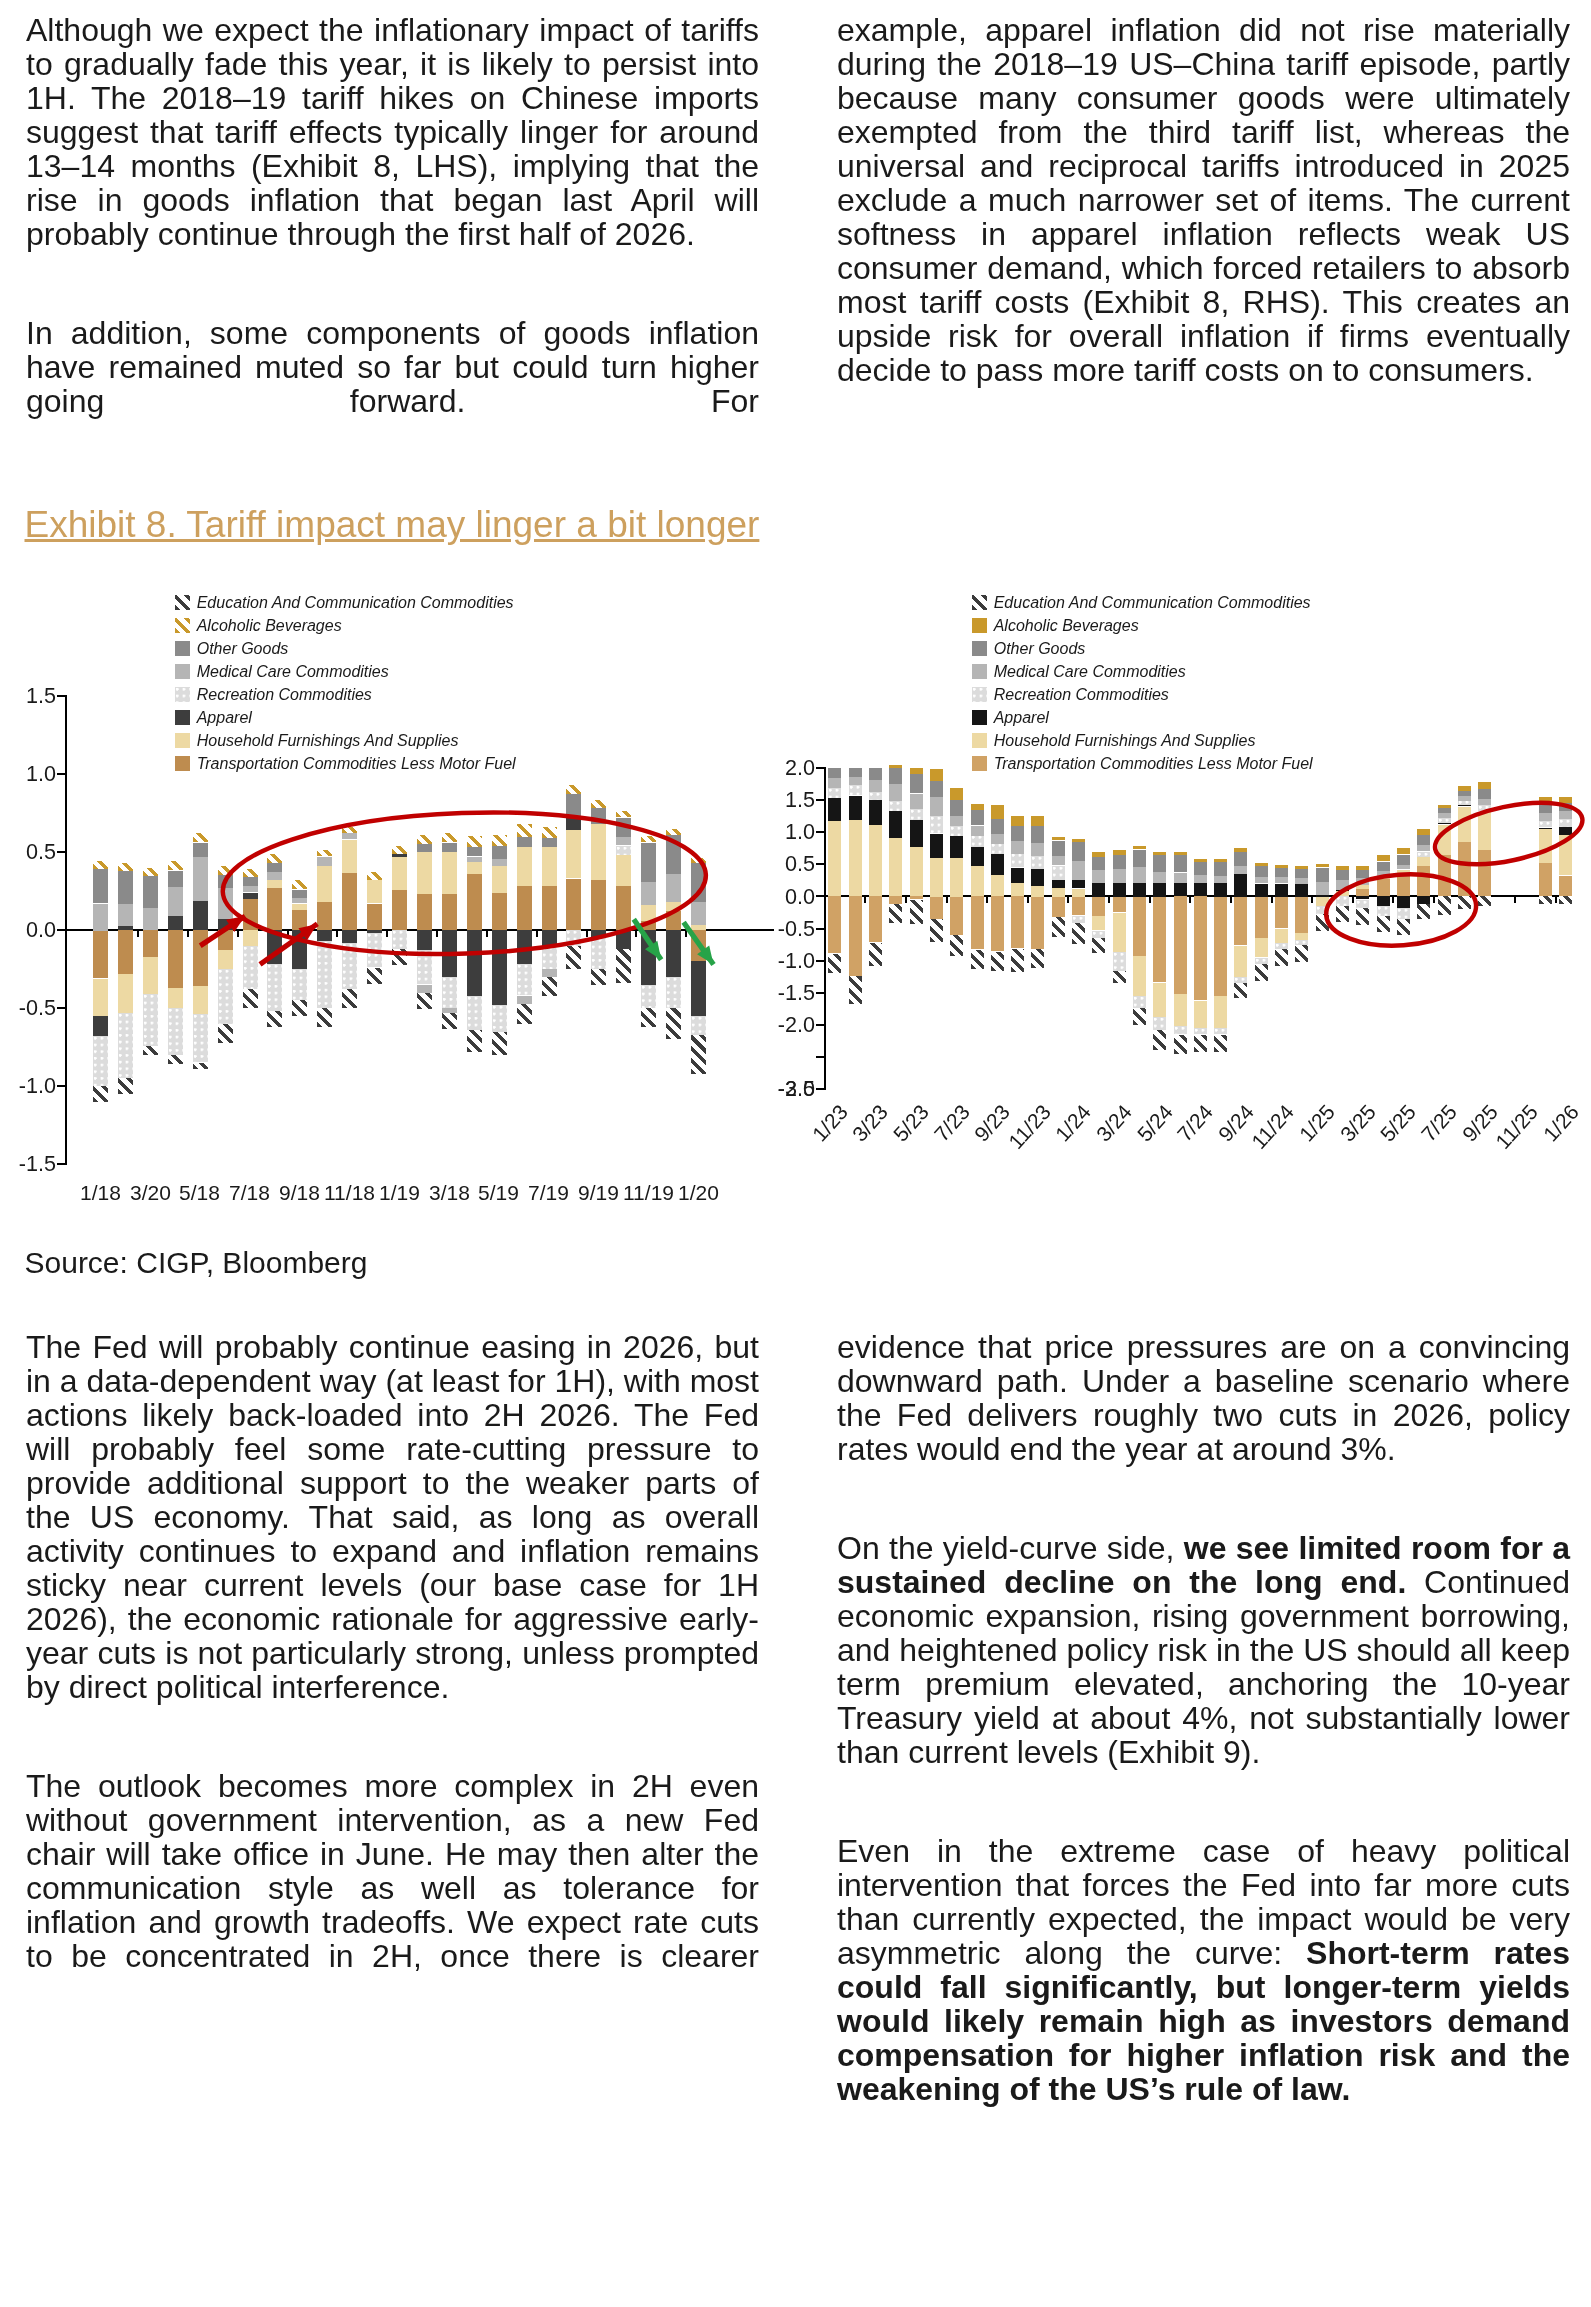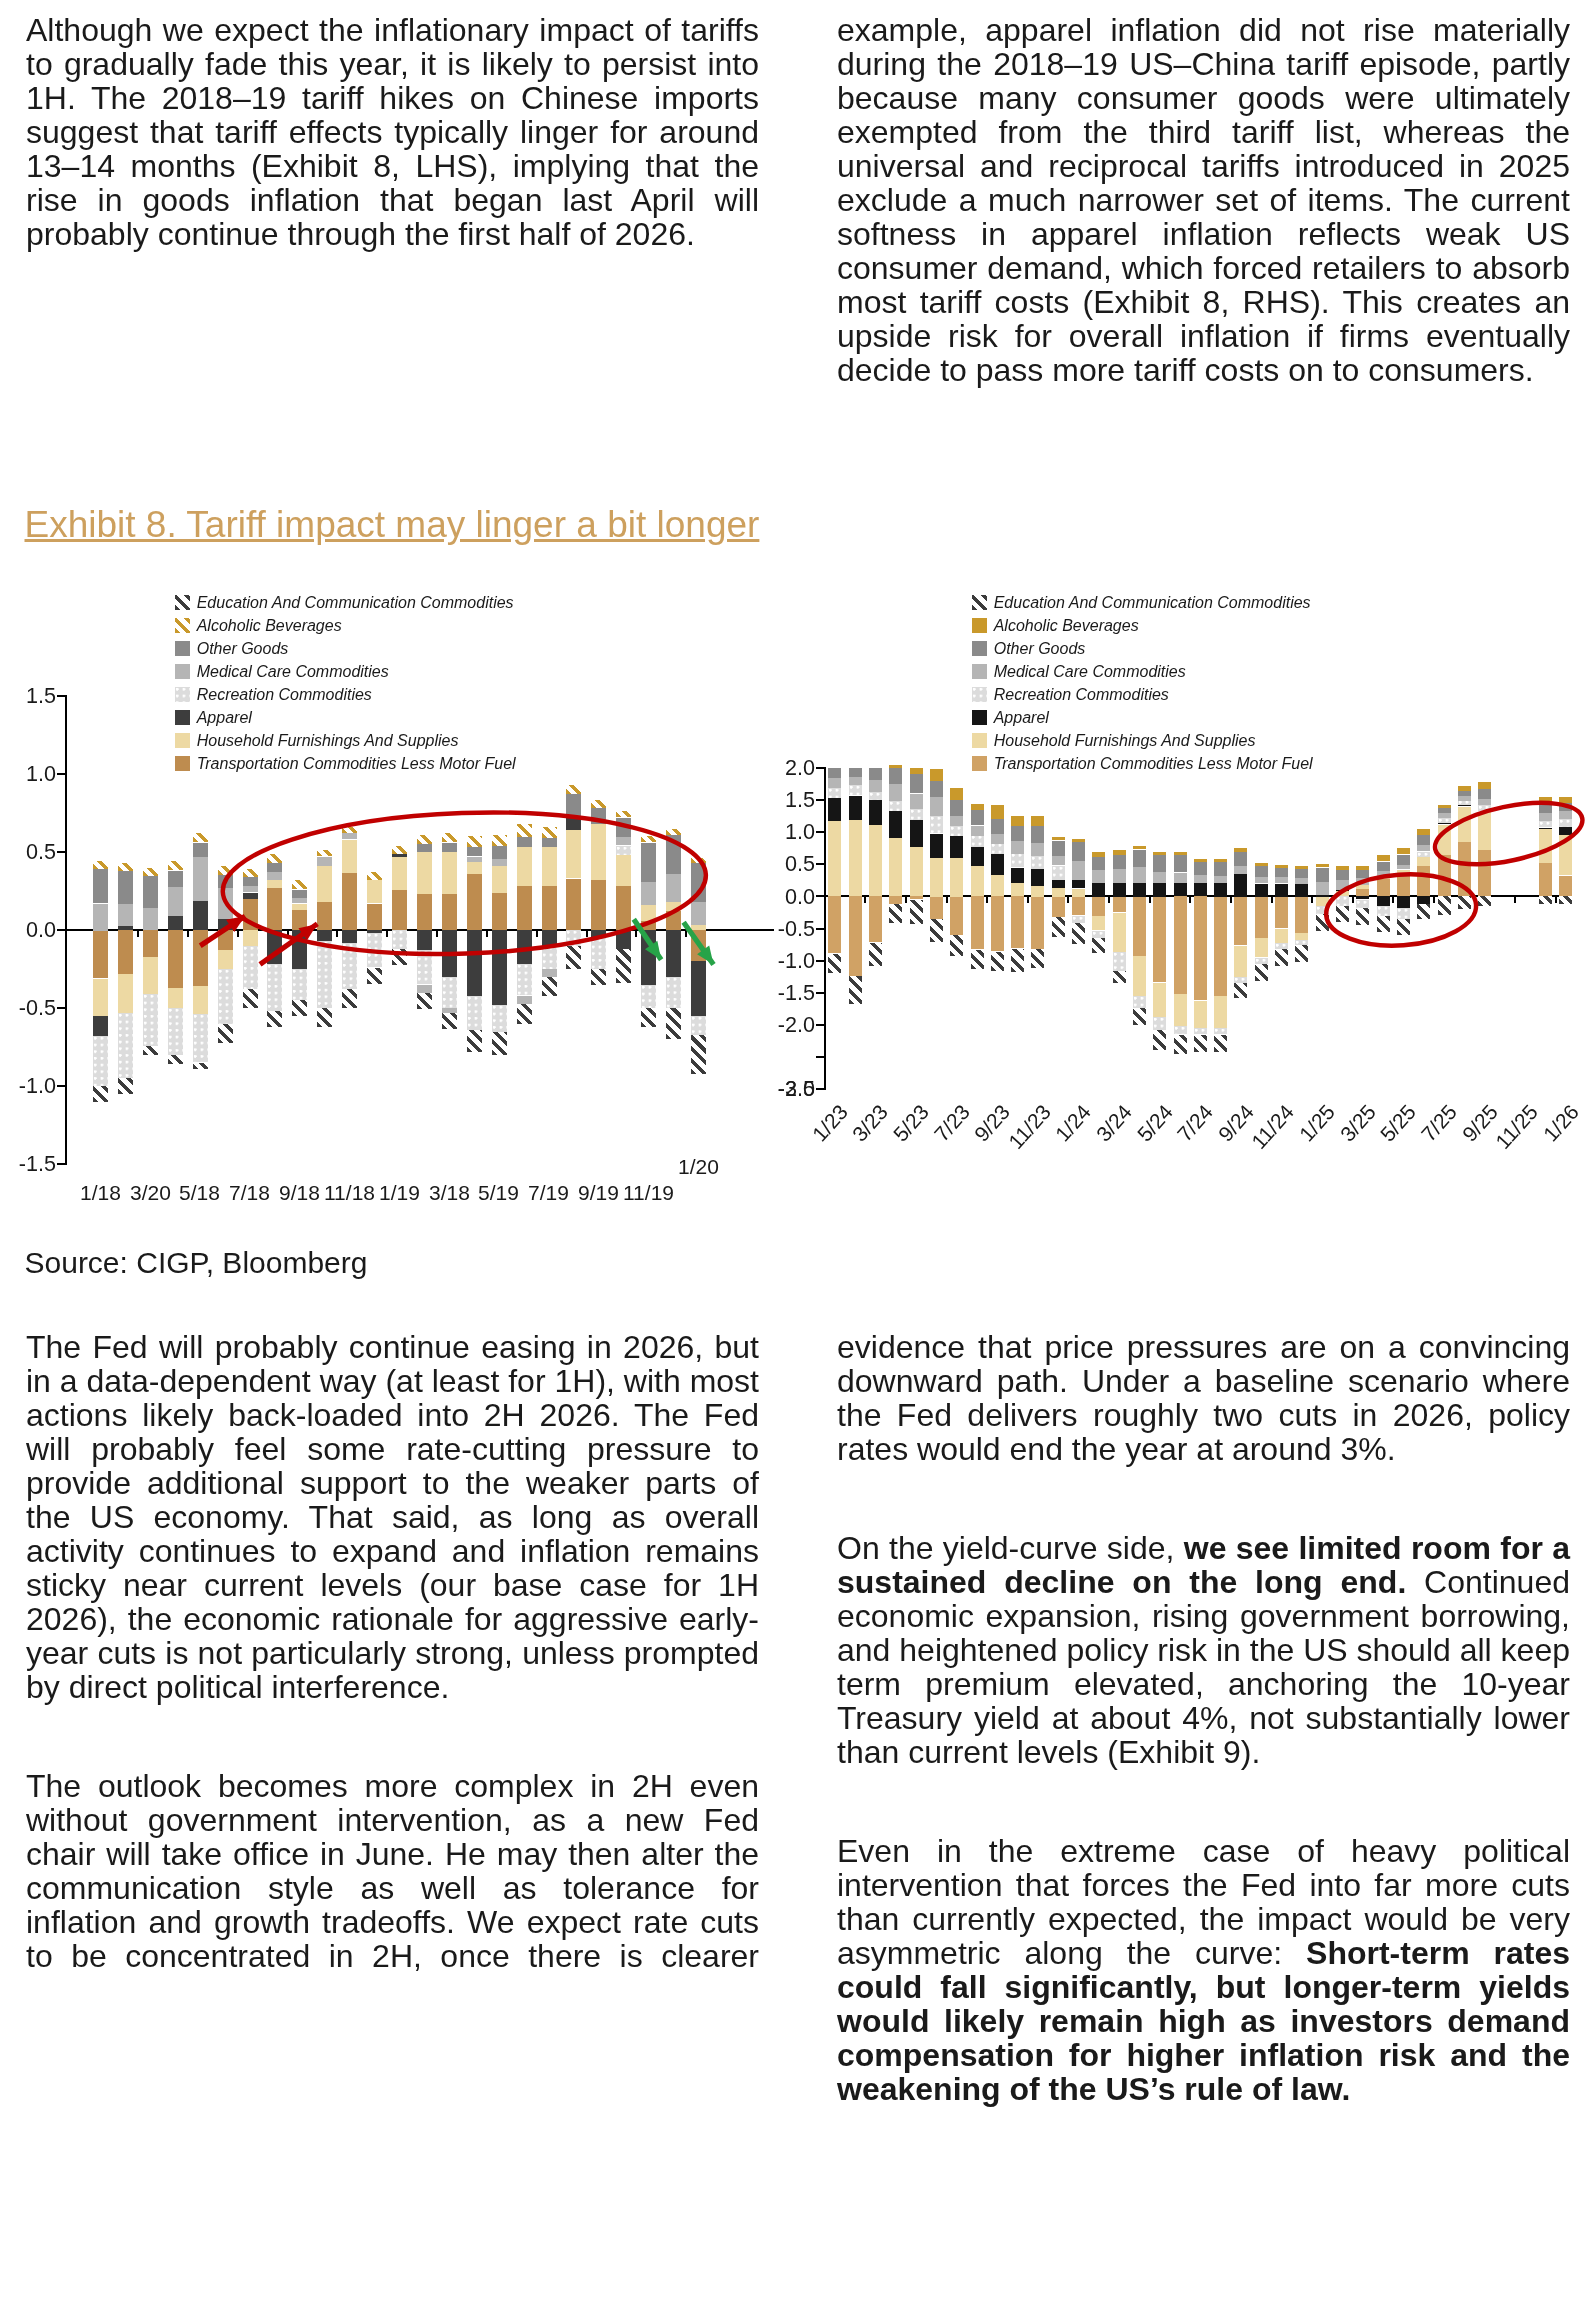--- a/index.html
+++ b/index.html
@@ -26,20 +26,21 @@
   .legend-swatch{width:15px;height:15px;margin-right:6.7px;flex:0 0 auto;}
   .legend-label{font-size:16px;white-space:nowrap;font-style:italic;}
   svg.anno{position:absolute;left:0;top:0;pointer-events:none;}
 </style>
 </head>
 <body>
 
 <div class="page">
   <div class="col" style="left:26px;top:13.4px;">
       <div class="para"><span>Although we expect the inflationary impact of tariffs to gradually fade this year, it is likely to persist into 1H. The 2018–19 tariff hikes on Chinese imports suggest that tariff effects typically linger for around 13–14 months (Exhibit 8, LHS), implying that the rise in goods inflation that began last April will probably continue through the first half of 2026.</span></div>
+      <div class="para cont"><span>In addition, some components of goods inflation have remained muted so far but could turn higher going forward. For</span></div>
     </div>
   <div class="col" style="left:837px;top:13.4px;">
       <div class="para"><span>example, apparel inflation did not rise materially during the 2018–19 US–China tariff episode, partly because many consumer goods were ultimately exempted from the third tariff list, whereas the universal and reciprocal tariffs introduced in 2025 exclude a much narrower set of items. The current softness in apparel inflation reflects weak US consumer demand, which forced retailers to absorb most tariff costs (Exhibit 8, RHS). This creates an upside risk for overall inflation if firms eventually decide to pass more tariff costs on to consumers.</span></div>
     </div>
 
   <div class="exhibit-title" style="color: rgb(205, 160, 94);">Exhibit 8. Tariff impact may linger a bit longer</div>
 
   <div class="chart" id="chart-0" style="left:15px;top:588px;width:781px;height:714px;">
       <div class="axis" style="left: 50px; top: 108px; width: 2.2px; height: 469px;"></div>
       <div class="ylab" style="left: 0px; top: 96px; width: 41px;">1.5</div>
@@ -265,21 +266,21 @@
       <div class="xlab" style="left: 155px; top: 593px; width: 59px; text-align: center;">5/18</div>
       <div class="xlab" style="left: 205px; top: 593px; width: 59px; text-align: center;">7/18</div>
       <div class="xlab" style="left: 255px; top: 593px; width: 59px; text-align: center;">9/18</div>
       <div class="xlab" style="left: 305px; top: 593px; width: 59px; text-align: center;">11/18</div>
       <div class="xlab" style="left: 355px; top: 593px; width: 59px; text-align: center;">1/19</div>
       <div class="xlab" style="left: 405px; top: 593px; width: 59px; text-align: center;">3/18</div>
       <div class="xlab" style="left: 454px; top: 593px; width: 59px; text-align: center;">5/19</div>
       <div class="xlab" style="left: 504px; top: 593px; width: 59px; text-align: center;">7/19</div>
       <div class="xlab" style="left: 554px; top: 593px; width: 59px; text-align: center;">9/19</div>
       <div class="xlab" style="left: 604px; top: 593px; width: 59px; text-align: center;">11/19</div>
-      <div class="xlab" style="left: 654px; top: 567px; width: 59px; text-align: center;">1/20</div>
+      <div class="xlab" style="left: 654px; top: 593px; width: 59px; text-align: center;">1/20</div>
       <div class="legend" style="left: 160px; top: 3px;">
         <div class="legend-row">
           <span class="legend-swatch pat-hatch-dark"></span>
           <span class="legend-label">Education And Communication Commodities</span>
         </div>
         <div class="legend-row">
           <span class="legend-swatch pat-hatch-gold"></span>
           <span class="legend-label">Alcoholic Beverages</span>
         </div>
         <div class="legend-row">

